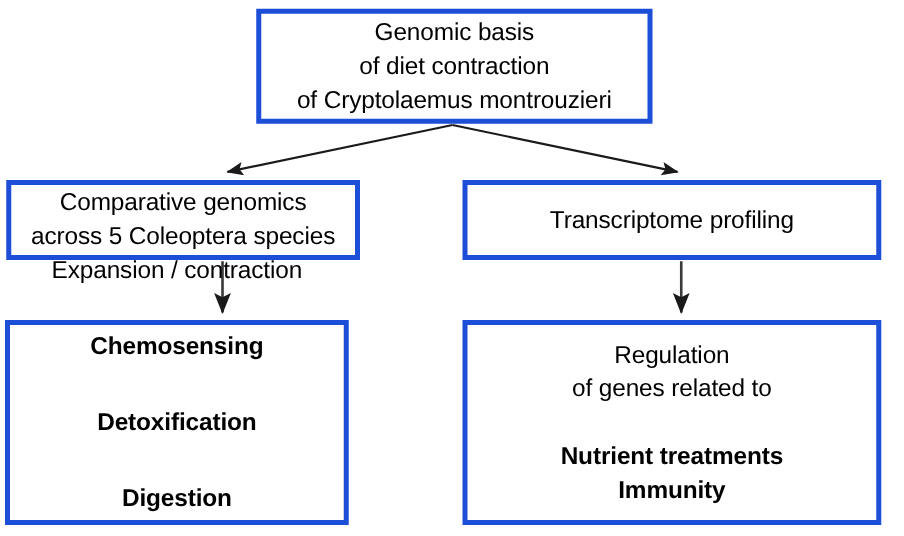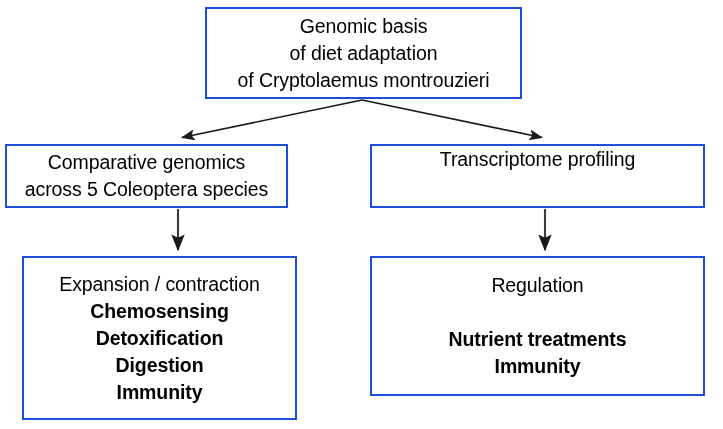--- a/index.html
+++ b/index.html
@@ -29,21 +29,21 @@
     left: 0;
     top: 0;
     width: 723px;
     height: 429px;
     pointer-events: none;
   }
 
   .node-box {
     position: absolute;
     box-sizing: border-box;
-    border: 2px solid #1d4ed8;
+    border: 4px solid #1d4ed8;
     background: #ffffff;
     display: flex;
     flex-direction: column;
     align-items: center;
     justify-content: center;
     text-align: center;
   }
 
   .node-line {
     display: block;
@@ -68,35 +68,35 @@
     top: 144px;
     width: 283px;
     height: 64px;
   }
 
   #node-transcriptome-profiling {
     left: 370px;
     top: 144px;
     width: 335px;
     height: 64px;
-    justify-content: space-between;
   }
 
   #node-gene-family-expansion {
-    left: 22px;
+    left: 4px;
     top: 256px;
     width: 275px;
     height: 164px;
+    gap: 34px;
   }
 
   #node-gene-regulation {
     left: 370px;
     top: 256px;
     width: 335px;
-    height: 140px;
+    height: 164px;
   }
 </style>
 </head>
 <body>
 
 <div id="diagram-canvas">
 
   <svg class="arrow-layer" width="723" height="429" viewBox="0 0 723 429" xmlns="http://www.w3.org/2000/svg">
     <defs>
       <marker id="ah" markerWidth="9" markerHeight="9" refX="7.4" refY="3.2" orient="auto" markerUnits="strokeWidth">
@@ -116,21 +116,21 @@
       <line x1="178" y1="209" x2="178" y2="250" stroke="#3b3b3b" stroke-width="2.1" marker-end="url(#ah)"></line>
     </g>
 
     <g>
       <line x1="545" y1="209" x2="545" y2="250" stroke="#3b3b3b" stroke-width="2.1" marker-end="url(#ah)"></line>
     </g>
   </svg>
 
   <div class="node-box" id="node-root">
     <span class="node-line">Genomic basis</span>
-    <span class="node-line">of diet adaptation</span>
+    <span class="node-line">of diet contraction</span>
     <span class="node-line"><span>of </span><span class="italic" style="">Cryptolaemus montrouzieri</span></span>
   </div>
 
   <div class="node-box" id="node-comparative-genomics">
     <span class="node-line">Comparative genomics</span>
     <span class="node-line">across 5 Coleoptera species</span>
   </div>
 
   <div class="node-box" id="node-transcriptome-profiling">
     <span class="node-line">Transcriptome profiling</span>
@@ -139,18 +139,19 @@
   <div class="node-box" id="node-gene-family-expansion">
     <span class="node-line">Expansion / contraction</span>
     <span class="node-line bold">Chemosensing</span>
     <span class="node-line bold">Detoxification</span>
     <span class="node-line bold">Digestion</span>
     <span class="node-line bold">Immunity</span>
   </div>
 
   <div class="node-box" id="node-gene-regulation">
     <span class="node-line">Regulation</span>
+    <span class="node-line">of genes related to</span>
     <span class="node-line spacer"></span>
     <span class="node-line bold">Nutrient treatments</span>
     <span class="node-line bold">Immunity</span>
   </div>
 
 </div>
 
 </body></html>

